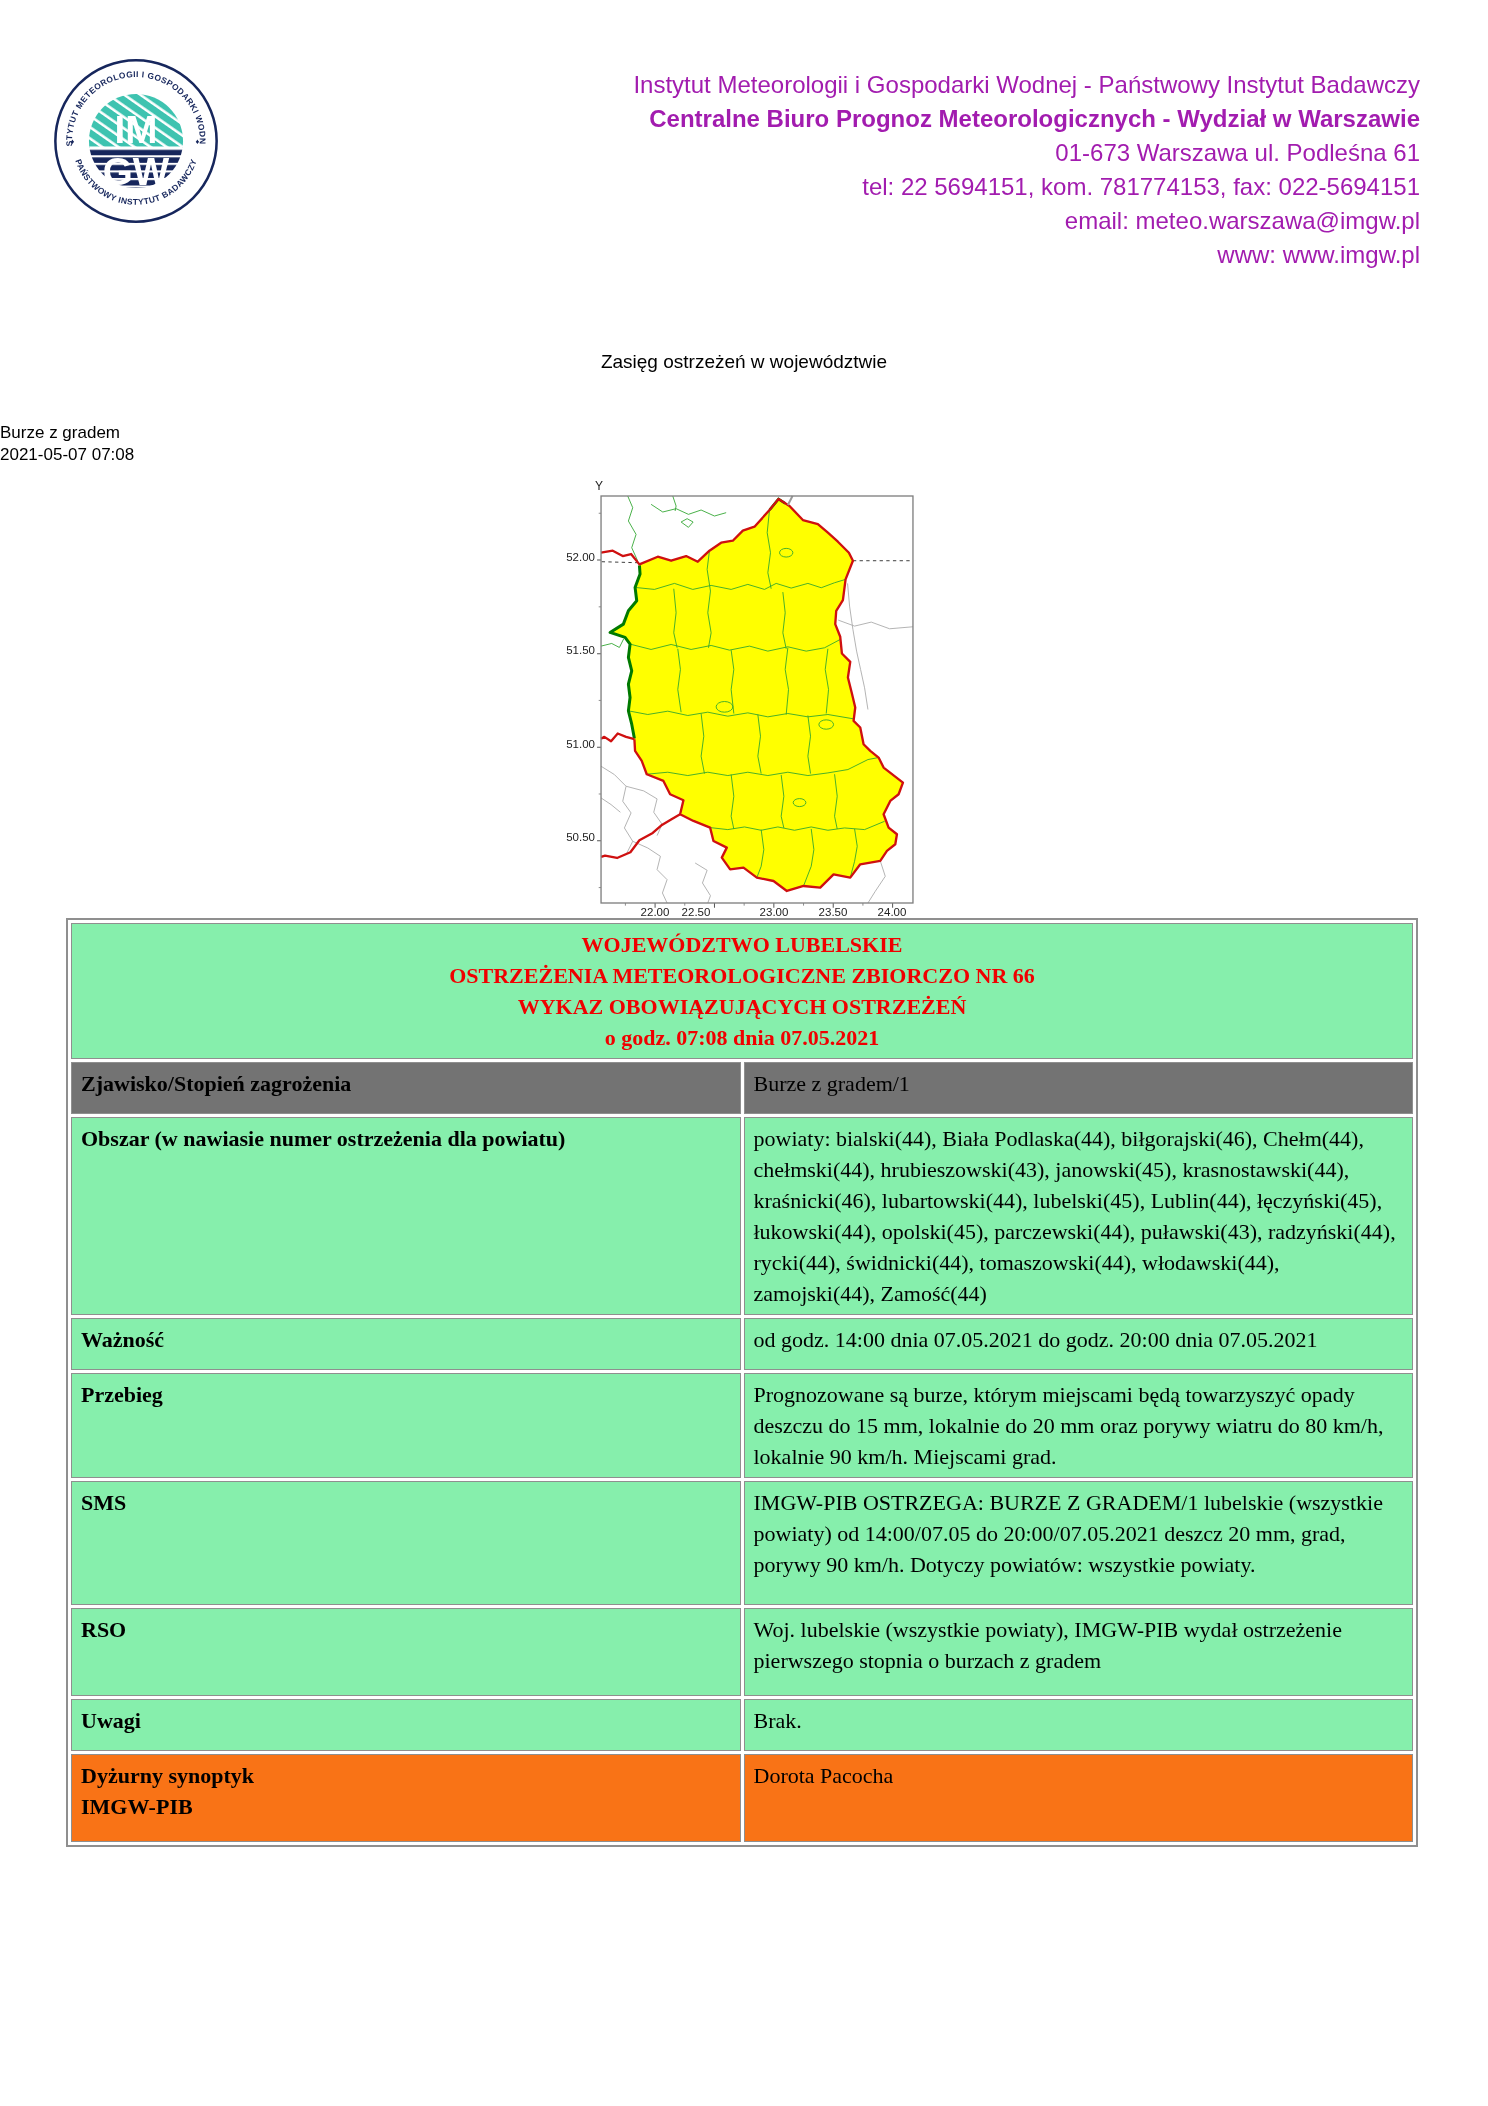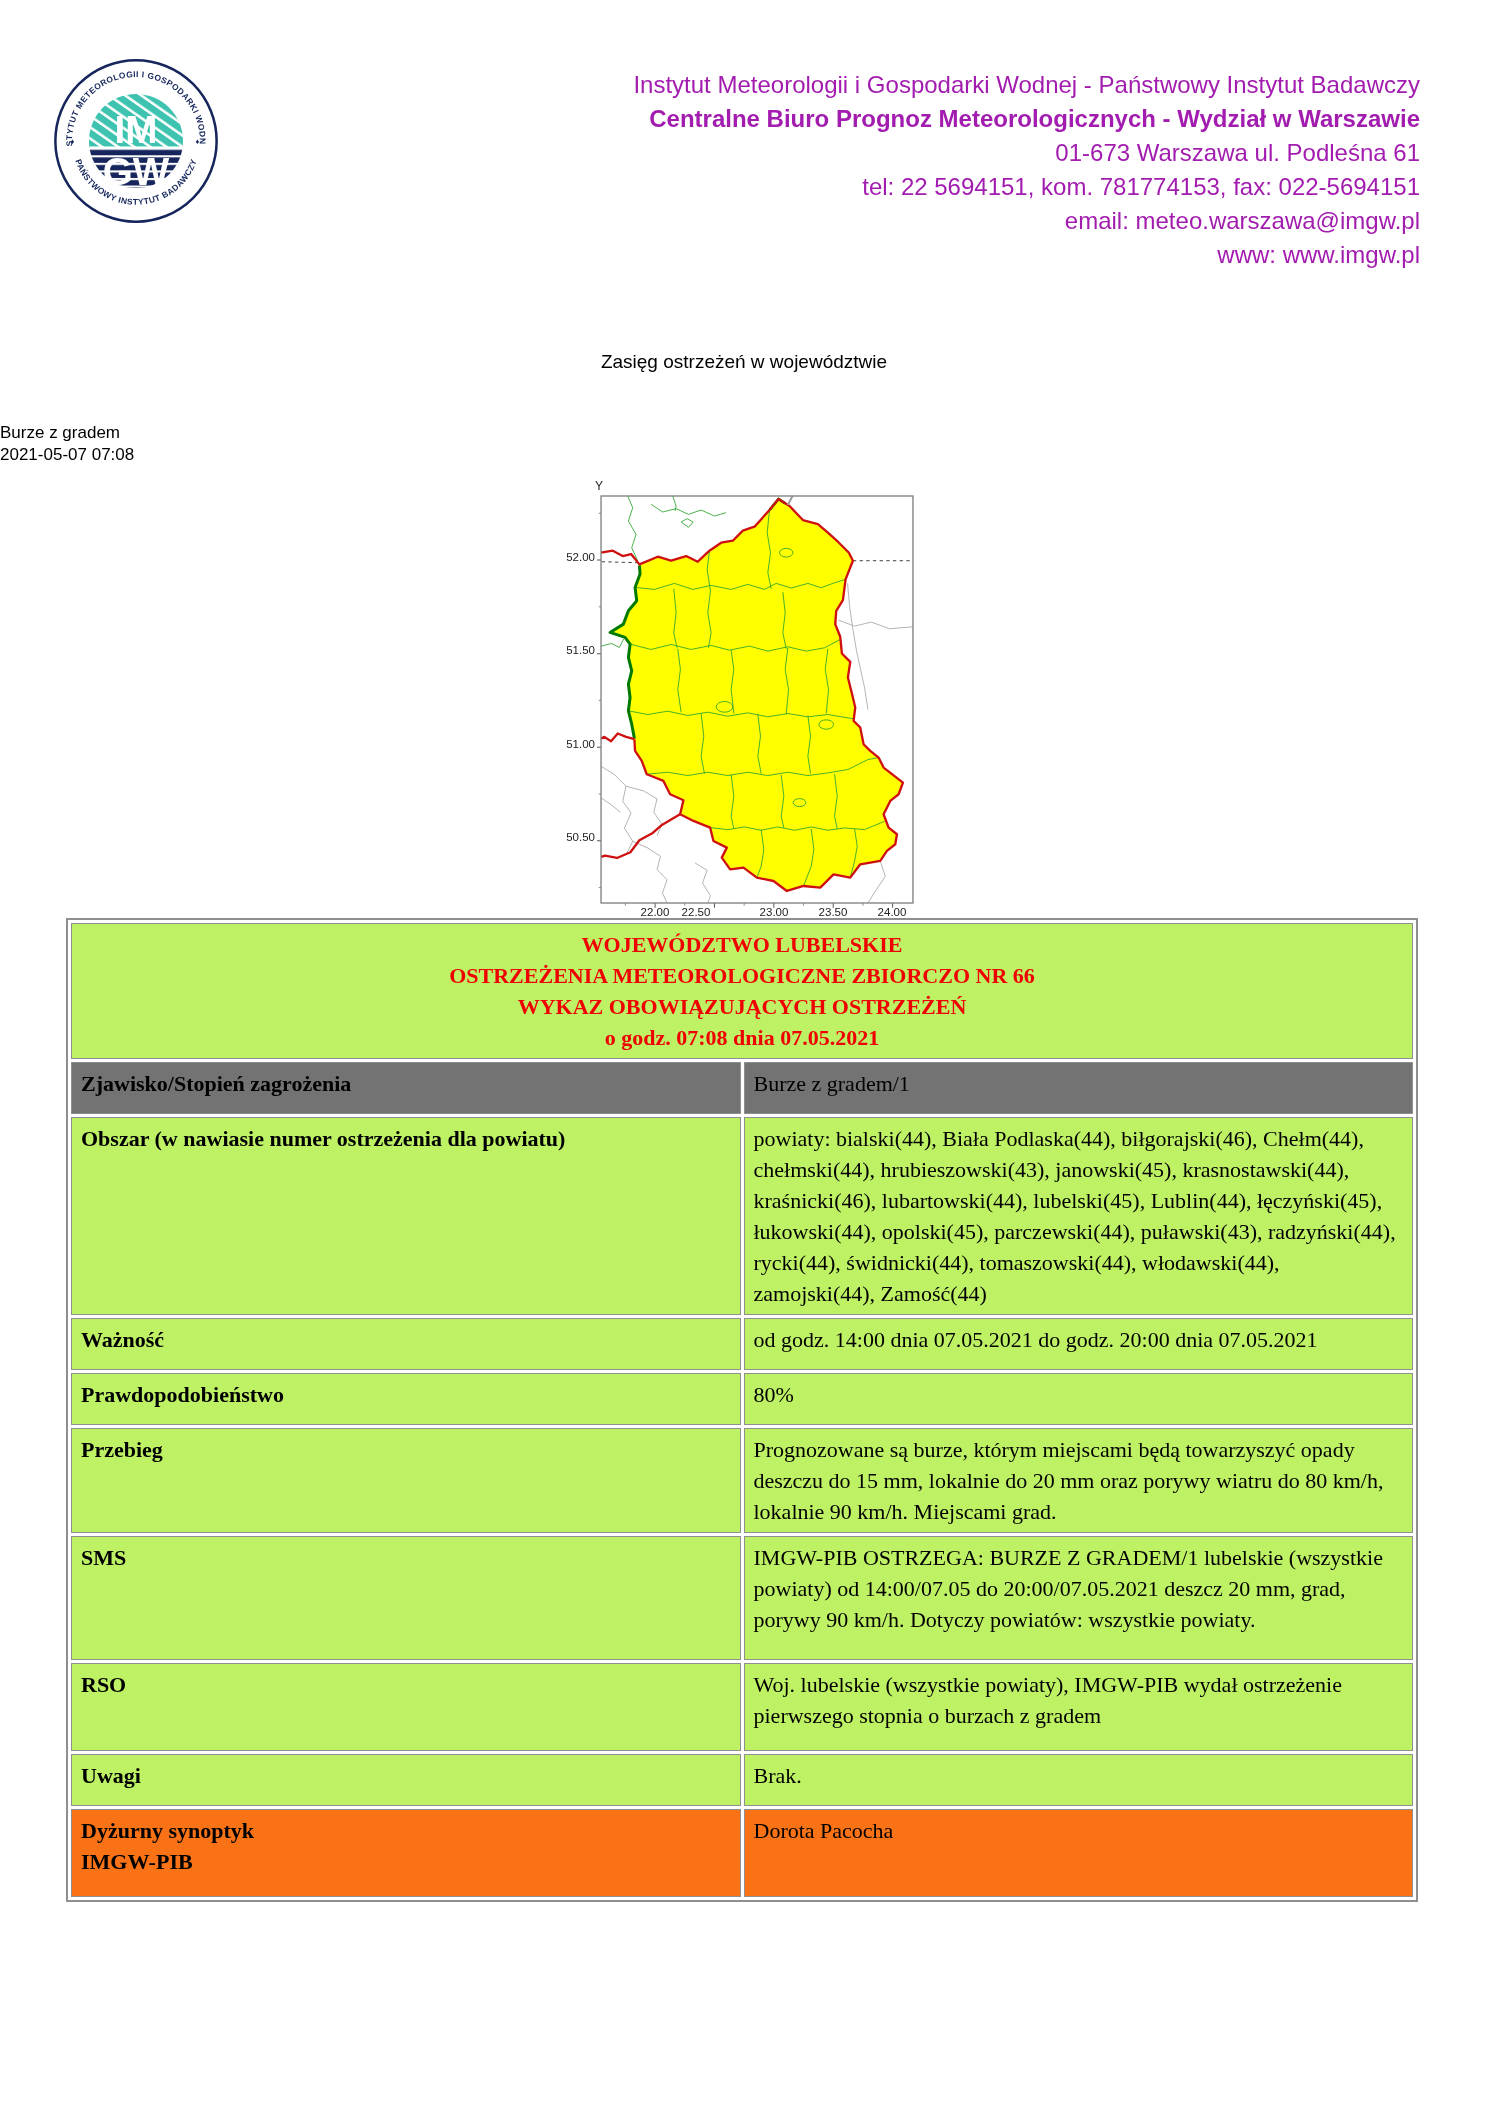--- a/index.html
+++ b/index.html
@@ -18,21 +18,21 @@
   
   .map{left:601px;top:496px;width:312px;height:407px;}
   .map svg{overflow:visible;display:block;}
   .tick-y{position:absolute;width:44px;text-align:right;left:-50px;font-size:11.5px;color:#222;}
   .tick-x{position:absolute;width:52px;text-align:center;top:410px;font-size:11.5px;color:#222;}
   .axis-letter{position:absolute;left:-6px;top:-17px;font-size:12px;color:#222;}
 
   
   .warning-table{left:66px;top:918px;width:1352px;}
   table.wt{width:100%;border-collapse:separate;border-spacing:3px;border:2px solid #8f8f8f;background:#fff;table-layout:fixed;}
-  table.wt td{border:1px solid #8f8f8f;background:#bef264;font-family:"Liberation Serif","DejaVu Serif",serif;
+  table.wt td{border:1px solid #8f8f8f;background:#86efac;font-family:"Liberation Serif","DejaVu Serif",serif;
       font-size:22px;line-height:31px;vertical-align:top;padding:5px 9px;word-wrap:break-word;}
   td.lab{width:356px;font-weight:bold;white-space:pre-line;}
   tr.hl td{background:#737373;}
   tr.ft td{background:#f97316;}
   td.title-cell{text-align:center;color:#f00000;font-weight:bold;font-size:29px;line-height:46px;padding:8px 0 26px 0;}
   .h44{height:40px;} .h180{height:172px;} .h84{height:76px;} .h120{height:112px;}
 </style>
 </head>
 <body>
 
@@ -194,24 +194,20 @@
     </tr>
     <tr>
       <td class="lab h180">Obszar (w nawiasie numer ostrzeżenia dla powiatu)</td>
       <td>powiaty: bialski(44), Biała Podlaska(44), biłgorajski(46), Chełm(44), chełmski(44), hrubieszowski(43), janowski(45), krasnostawski(44), kraśnicki(46), lubartowski(44), lubelski(45), Lublin(44), łęczyński(45), łukowski(44), opolski(45), parczewski(44), puławski(43), radzyński(44), rycki(44), świdnicki(44), tomaszowski(44), włodawski(44), zamojski(44), Zamość(44)</td>
     </tr>
     <tr>
       <td class="lab h44">Ważność</td>
       <td>od godz. 14:00 dnia 07.05.2021 do godz. 20:00 dnia 07.05.2021</td>
     </tr>
     <tr>
-      <td class="lab h44">Prawdopodobieństwo</td>
-      <td>80%</td>
-    </tr>
-    <tr>
       <td class="lab h84">Przebieg</td>
       <td>Prognozowane są burze, którym miejscami będą towarzyszyć opady deszczu do 15 mm, lokalnie do 20 mm oraz porywy wiatru do 80 km/h, lokalnie 90 km/h. Miejscami grad.</td>
     </tr>
     <tr>
       <td class="lab h120">SMS</td>
       <td>IMGW-PIB OSTRZEGA: BURZE Z GRADEM/1 lubelskie (wszystkie powiaty) od 14:00/07.05 do 20:00/07.05.2021 deszcz 20 mm, grad, porywy 90 km/h. Dotyczy powiatów: wszystkie powiaty.</td>
     </tr>
     <tr>
       <td class="lab h84">RSO</td>
       <td>Woj. lubelskie (wszystkie powiaty), IMGW-PIB wydał ostrzeżenie pierwszego stopnia o burzach z gradem</td>

